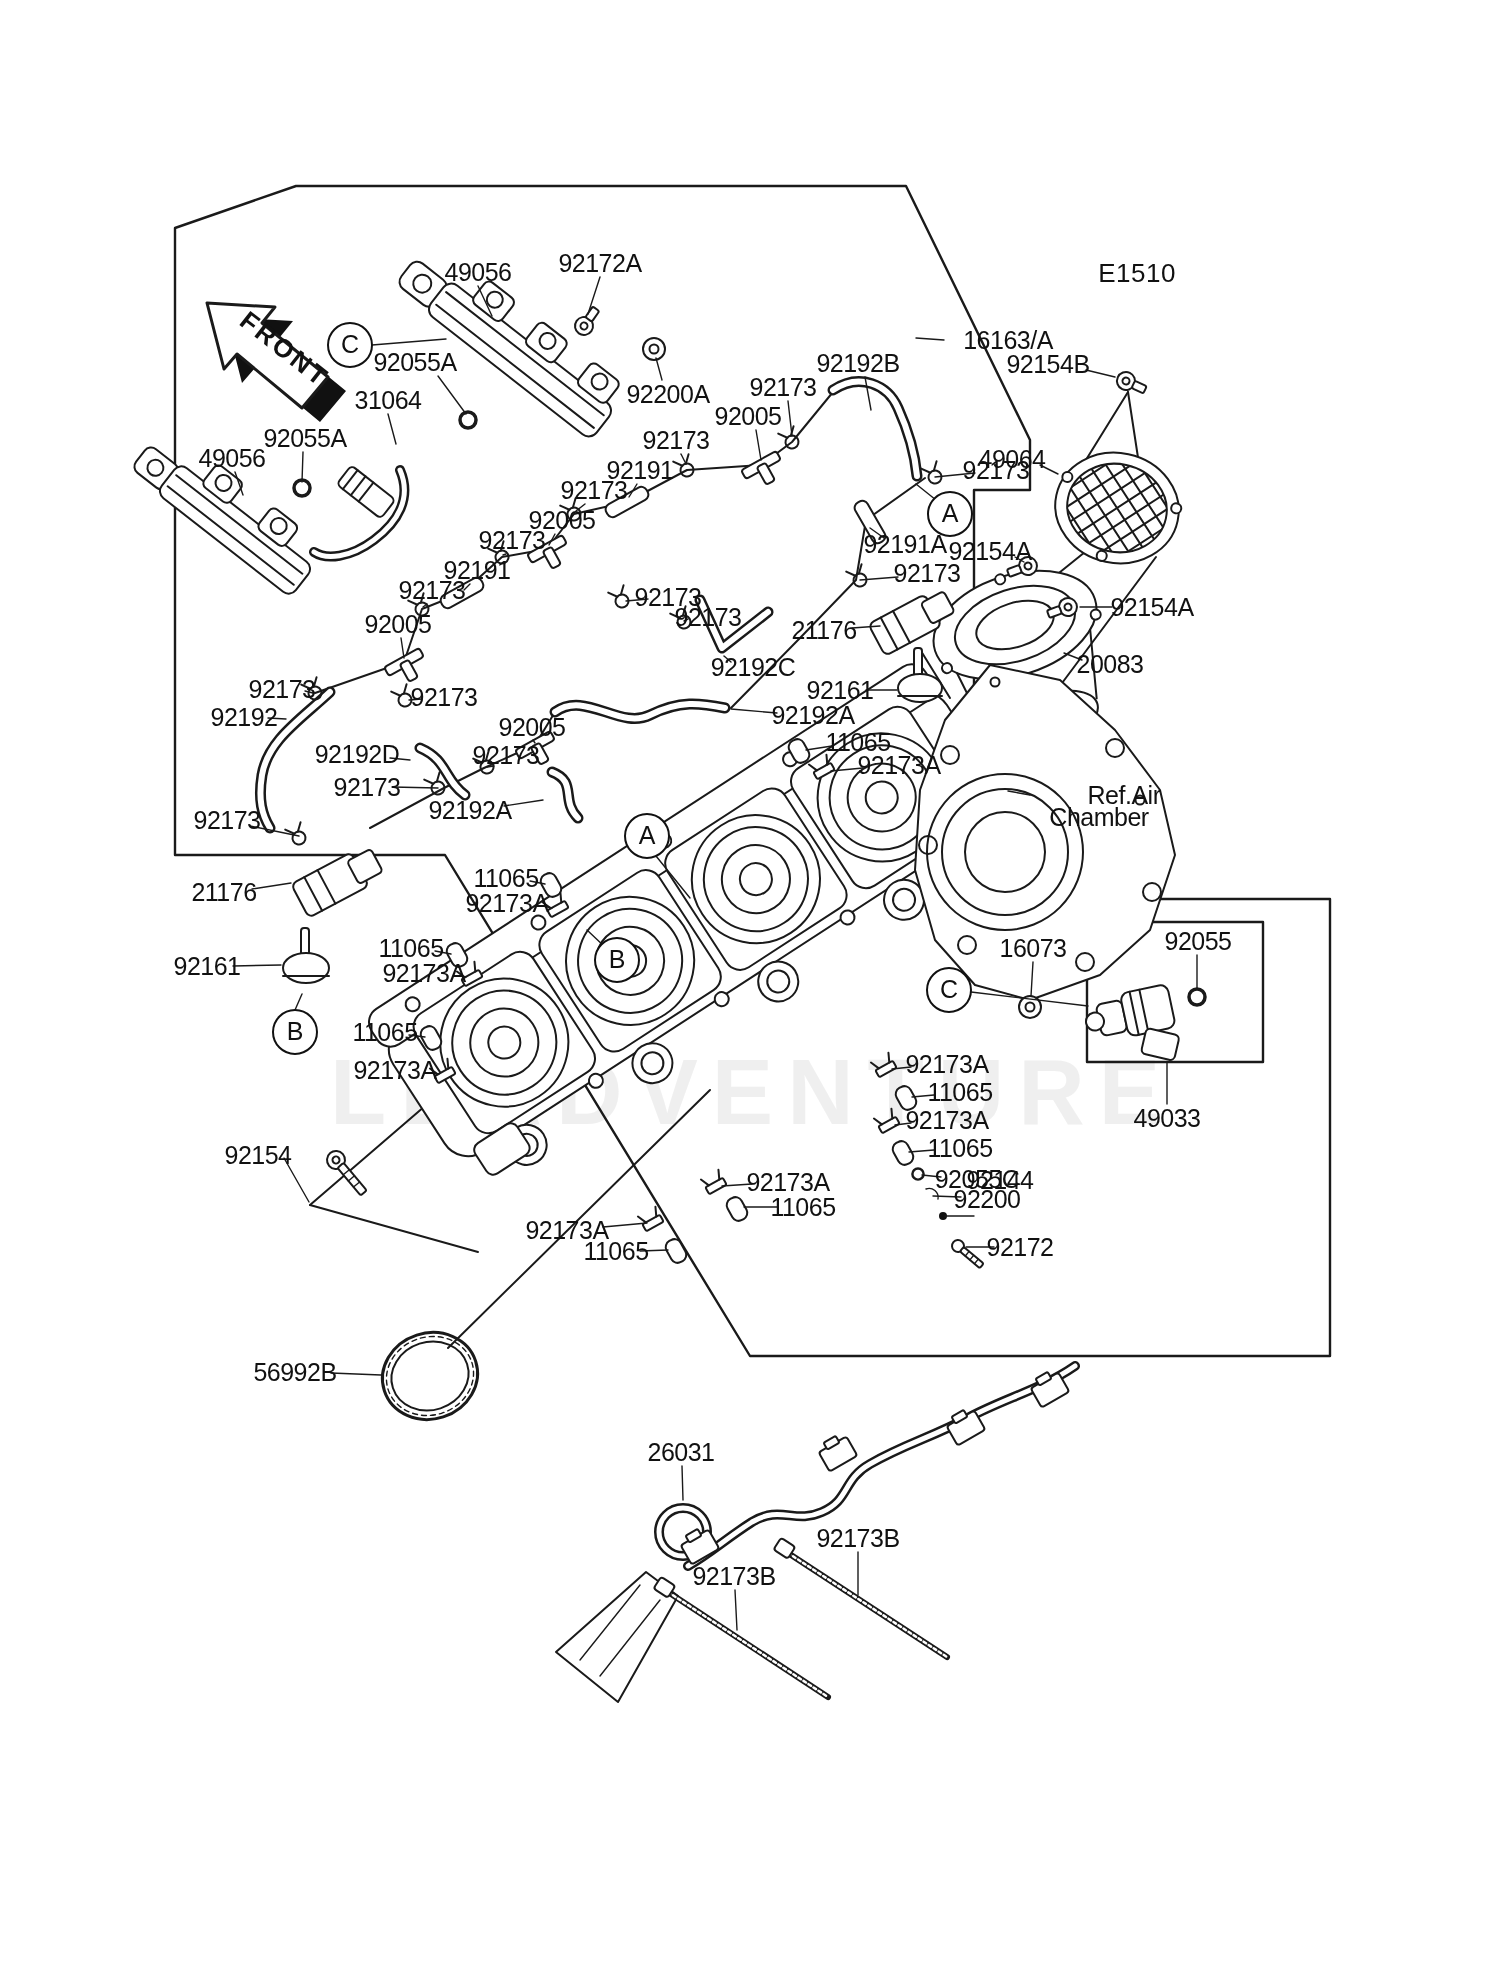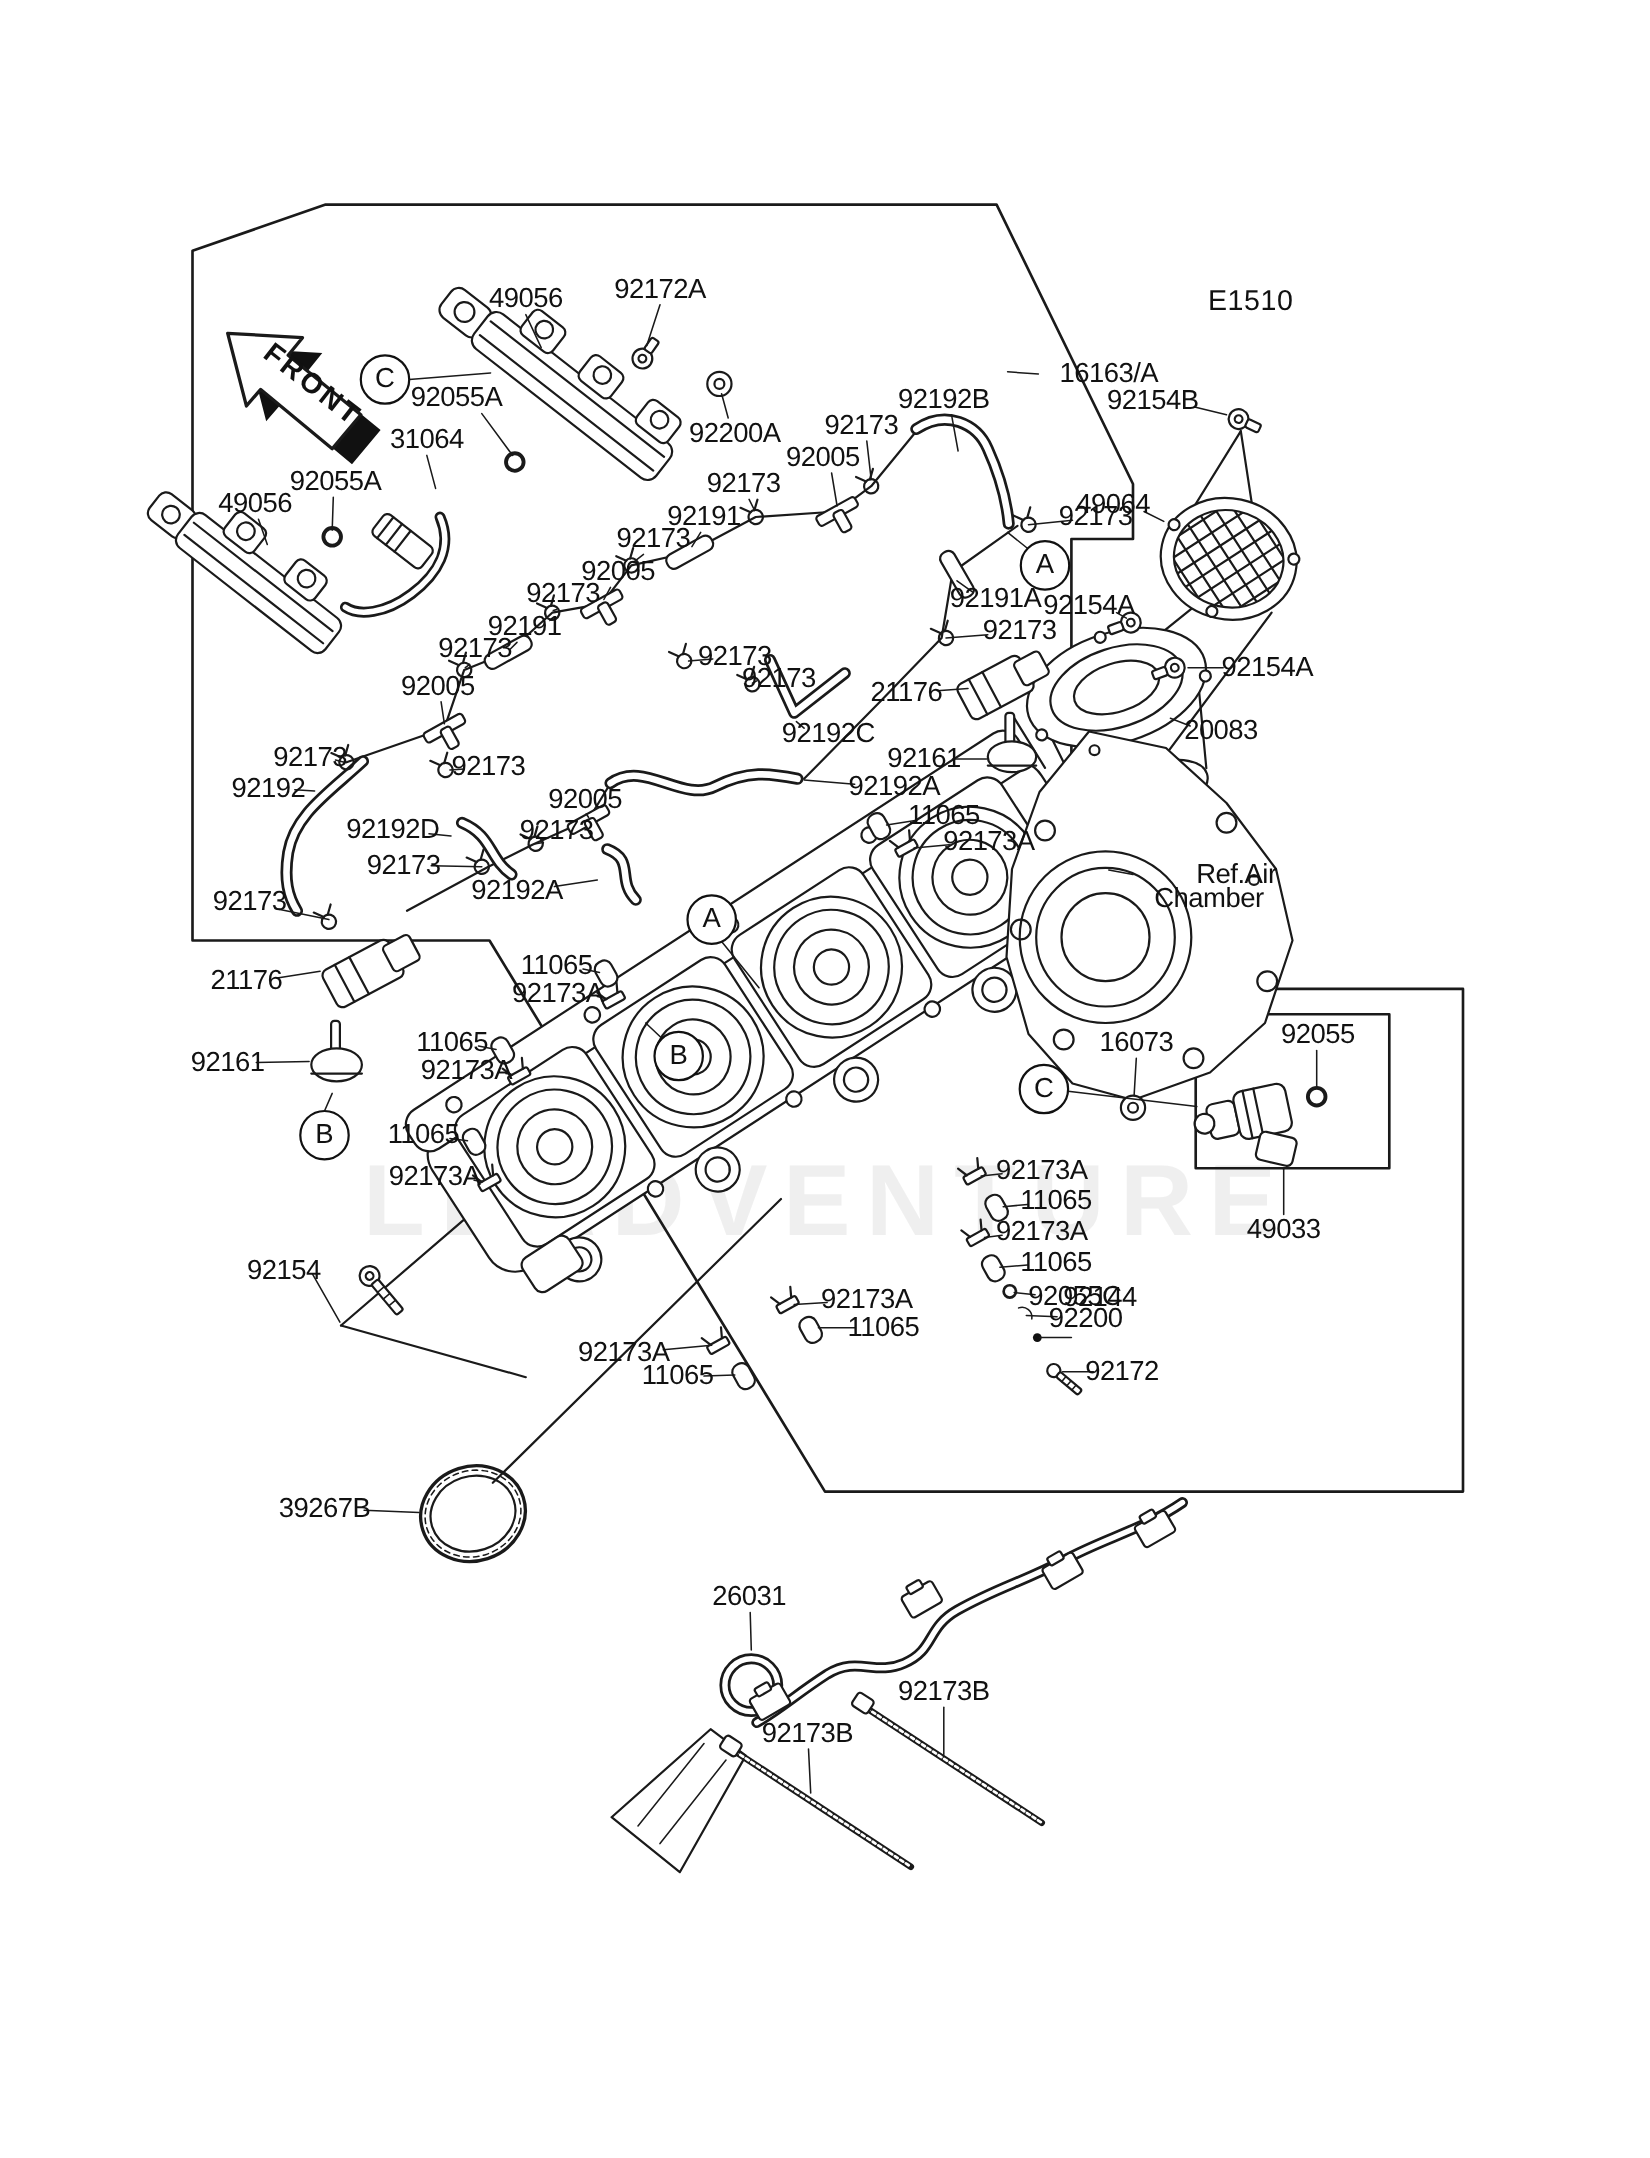--- a/index.html
+++ b/index.html
@@ -543,21 +543,21 @@
       <div class="part-label" style="left: 960px; top: 1092px;">11065</div>
       <div class="part-label" style="left: 947px; top: 1120px;">92173A</div>
       <div class="part-label" style="left: 960px; top: 1148px;">11065</div>
       <div class="part-label" style="left: 977px; top: 1179px;">92055C</div>
       <div class="part-label" style="left: 987px; top: 1199px;">92200</div>
       <div class="part-label" style="left: 1000px; top: 1180px;">92144</div>
       <div class="part-label" style="left: 1020px; top: 1247px;">92172</div>
       <div class="part-label" style="left: 1033px; top: 948px;">16073</div>
       <div class="part-label" style="left: 1198px; top: 941px;">92055</div>
       <div class="part-label" style="left: 1167px; top: 1118px;">49033</div>
-      <div class="part-label" style="left: 295px; top: 1372px;">39267B</div>
+      <div class="part-label" style="left: 295px; top: 1372px;">56992B</div>
       <div class="part-label" style="left: 681px; top: 1452px;">26031</div>
       <div class="part-label" style="left: 734px; top: 1576px;">92173B</div>
       <div class="part-label" style="left: 858px; top: 1538px;">92173B</div>
       <div class="callout" style="left: 950px; top: 514px;">A</div>
       <div class="callout" style="left: 647px; top: 836px;">A</div>
       <div class="callout" style="left: 617px; top: 960px;">B</div>
       <div class="callout" style="left: 295px; top: 1032px;">B</div>
       <div class="callout" style="left: 350px; top: 345px;">C</div>
       <div class="callout" style="left: 949px; top: 990px;">C</div>
     </div>

